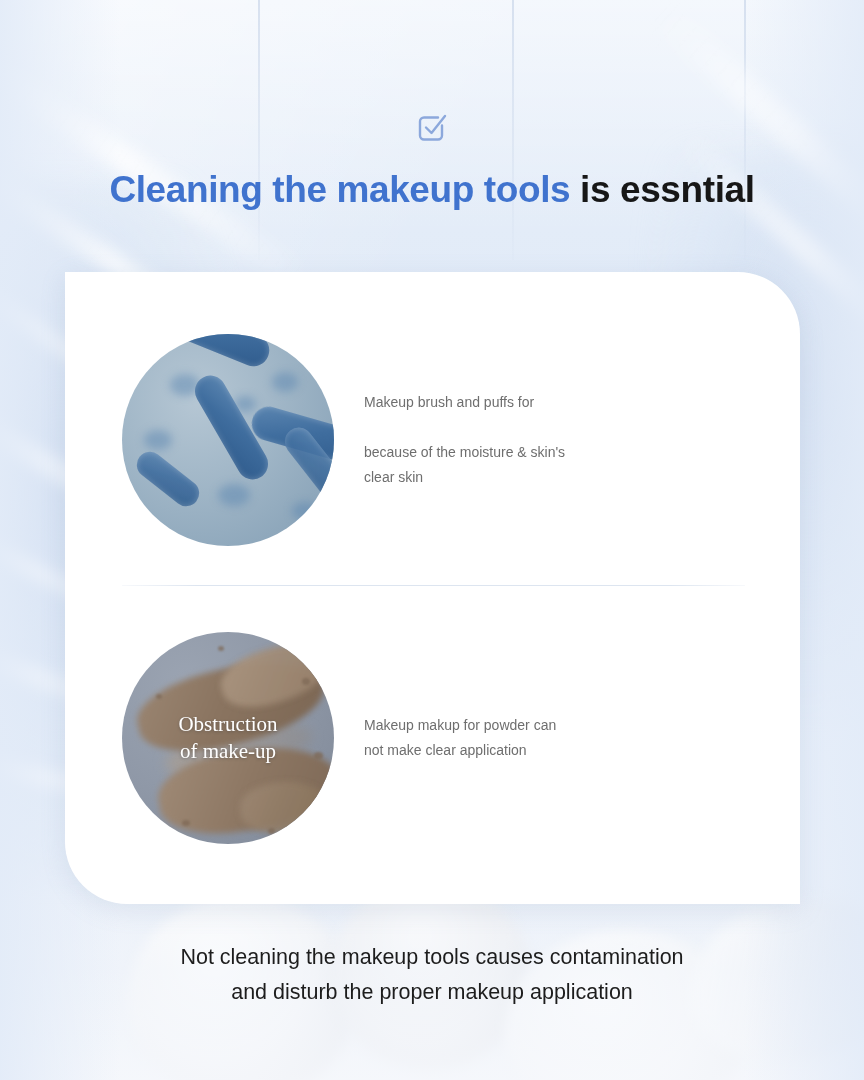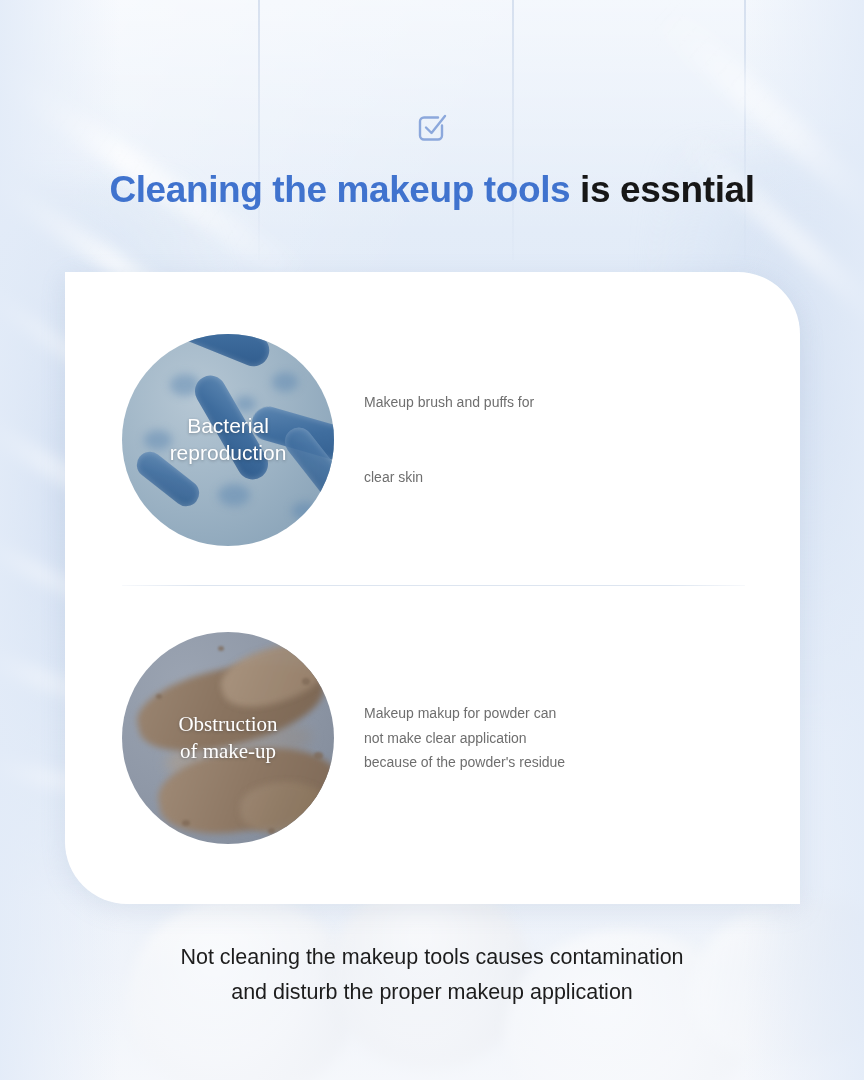--- a/index.html
+++ b/index.html
@@ -343,29 +343,25 @@
         <div class="blob b2"></div>
         <div class="blob b3"></div>
         <div class="blob b4"></div>
         <div class="blob b5"></div>
         <div class="blob b6"></div>
         <div class="rod r1"></div>
         <div class="rod r2"></div>
         <div class="rod r3"></div>
         <div class="rod r4"></div>
         <div class="rod r5"></div>
-        <div class="thumb-label">
-          <span>Bacterial</span><br>
-          <span>reproduction</span>
-        </div>
       </div>
       <div class="row-text">
         <span>Makeup brush and puffs for</span><br>
         <br>
-        <br>
+        <span>because of the moisture &amp; skin's</span><br>
         <span>clear skin</span>
       </div>
     </div>
 
     <div class="divider"></div>
 
     <div class="row row-2">
       <div class="thumb thumb-powder">
         <div class="powder-sheen"></div>
         <div class="powder pw1"></div>
@@ -380,21 +376,20 @@
         <div class="speck" style="left:146px; top:196px; width:7px;  height:6px;"></div>
         <div class="speck" style="left:96px;  top:14px;  width:6px;  height:5px;"></div>
         <div class="thumb-label">
           <span>Obstruction</span><br>
           <span>of make-up</span>
         </div>
       </div>
       <div class="row-text">
         <span>Makeup makup for powder can</span><br>
         <span>not make clear application</span><br>
-        <span>because of the powder's residue</span>
       </div>
     </div>
 
   </div>
 
   <div class="footer">
     <span>Not cleaning the makeup tools causes contamination</span><br>
     <span>and disturb the proper makeup application</span>
   </div>
 

